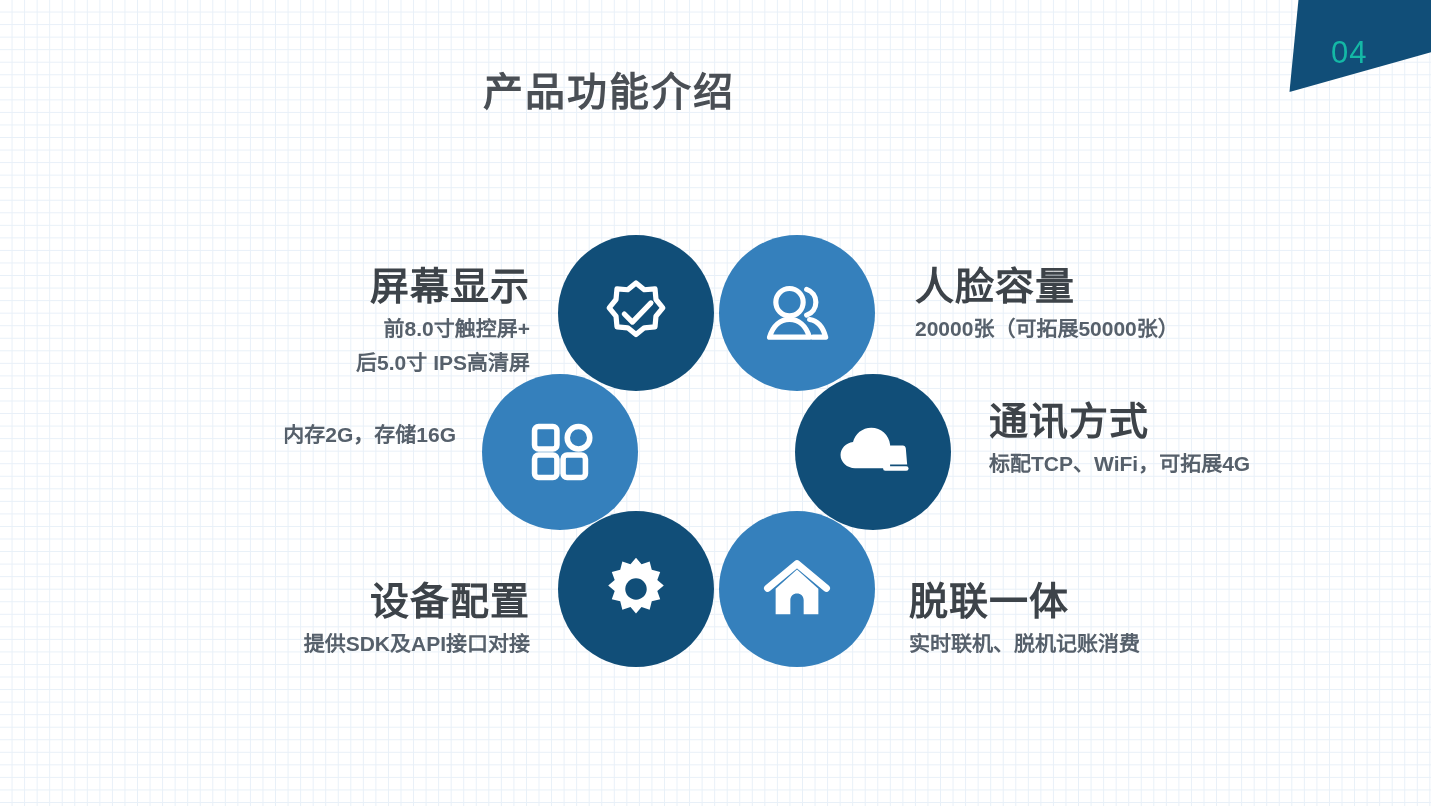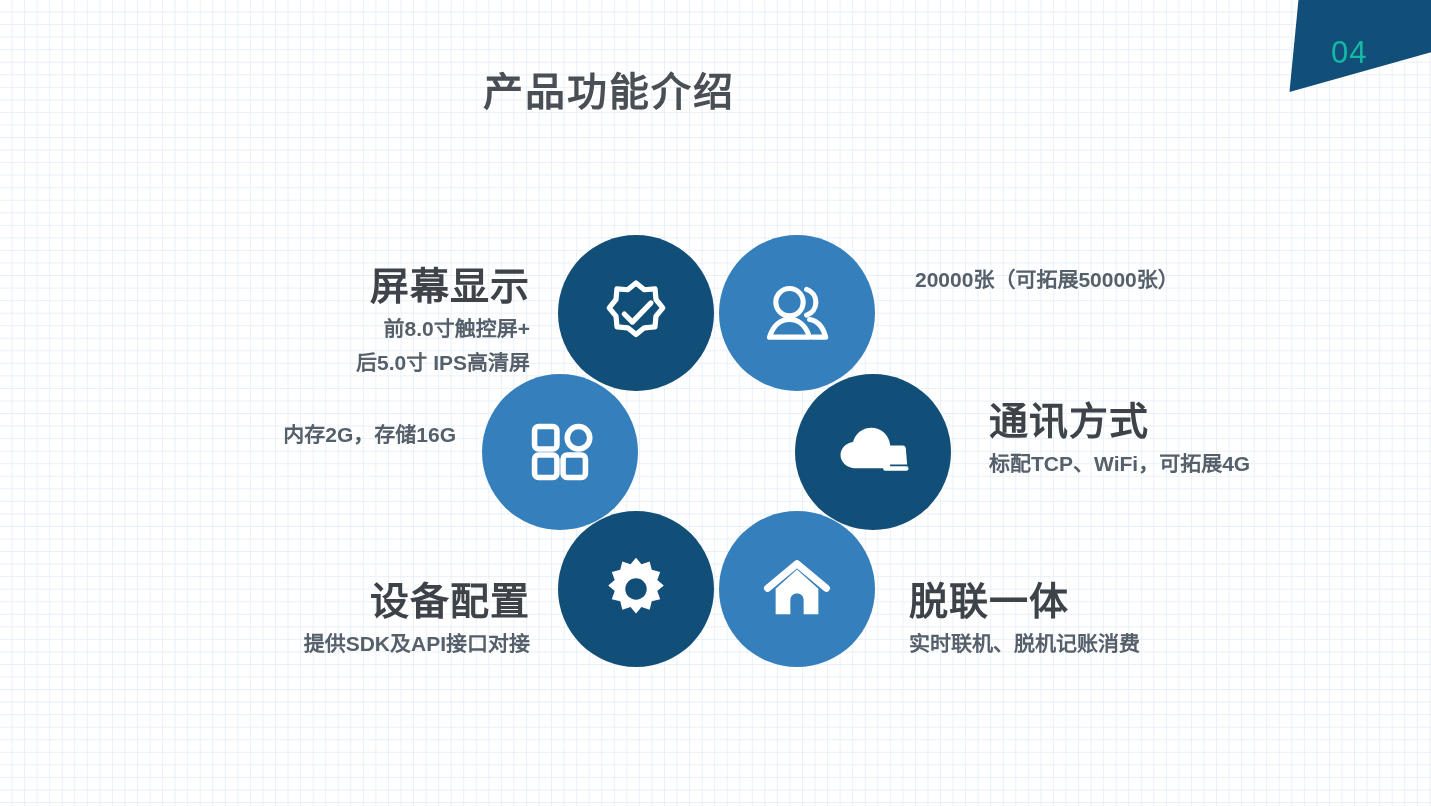--- a/index.html
+++ b/index.html
@@ -203,20 +203,21 @@
   <div class="feature-text left t-device">
     <div class="f-desc">内存2G，存储16G</div>
   </div>
 
   <div class="feature-text left t-api">
     <div class="f-title">设备配置</div>
     <div class="f-desc">提供SDK及API接口对接</div>
   </div>
 
   <div class="feature-text right t-face">
+    <div class="f-title">人脸容量</div>
     <div class="f-desc">20000张（可拓展50000张）</div>
   </div>
 
   <div class="feature-text right t-comm">
     <div class="f-title">通讯方式</div>
     <div class="f-desc">标配TCP、WiFi，可拓展4G</div>
   </div>
 
   <div class="feature-text right t-offline">
     <div class="f-title">脱联一体</div>

